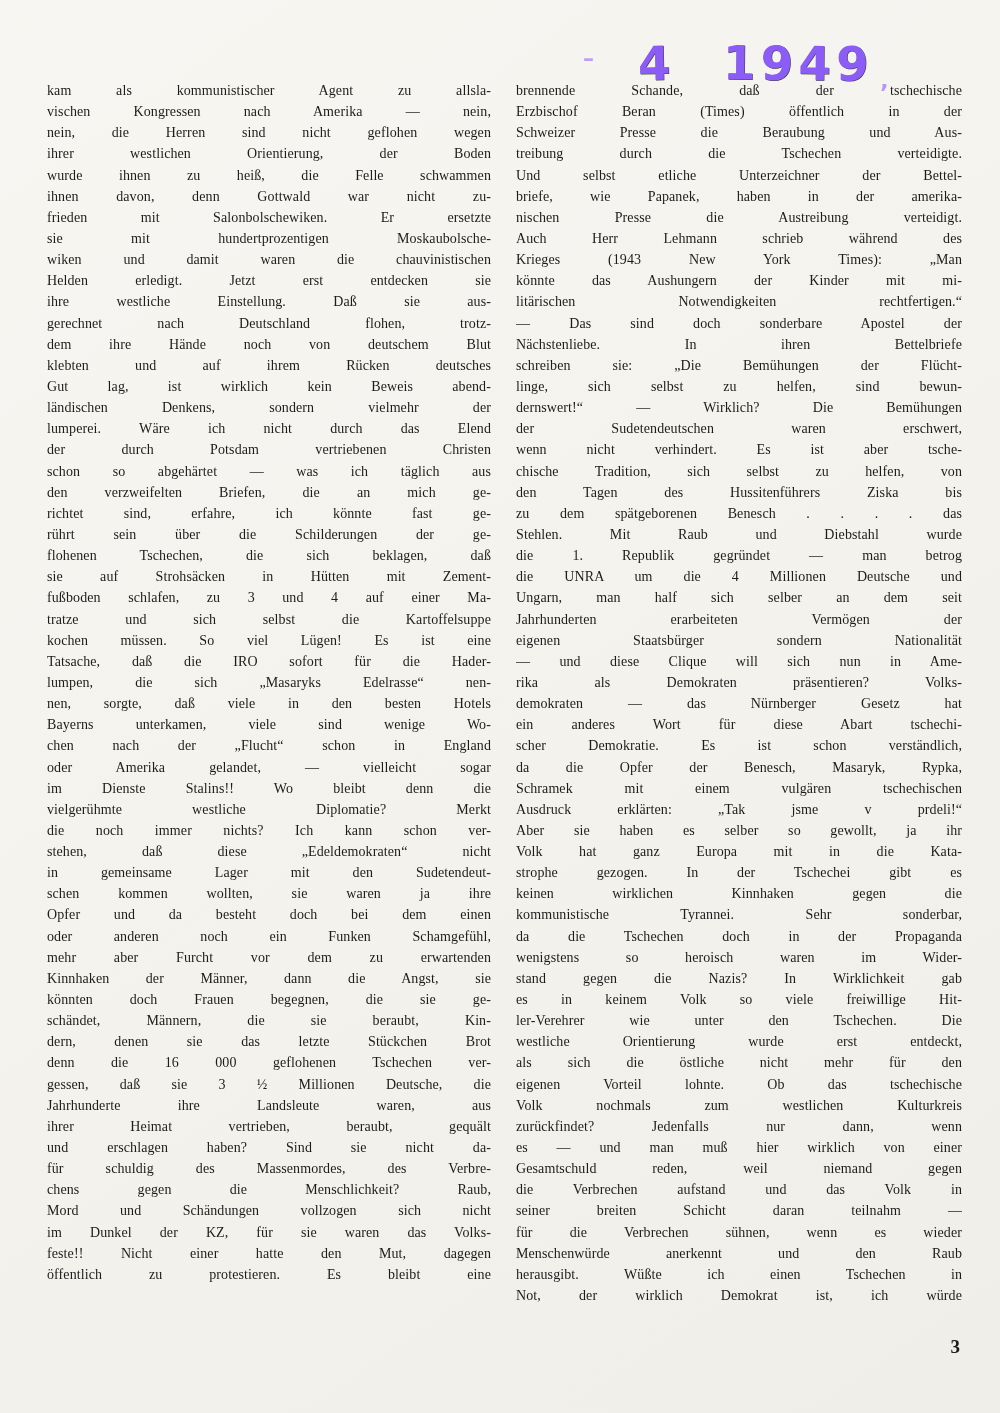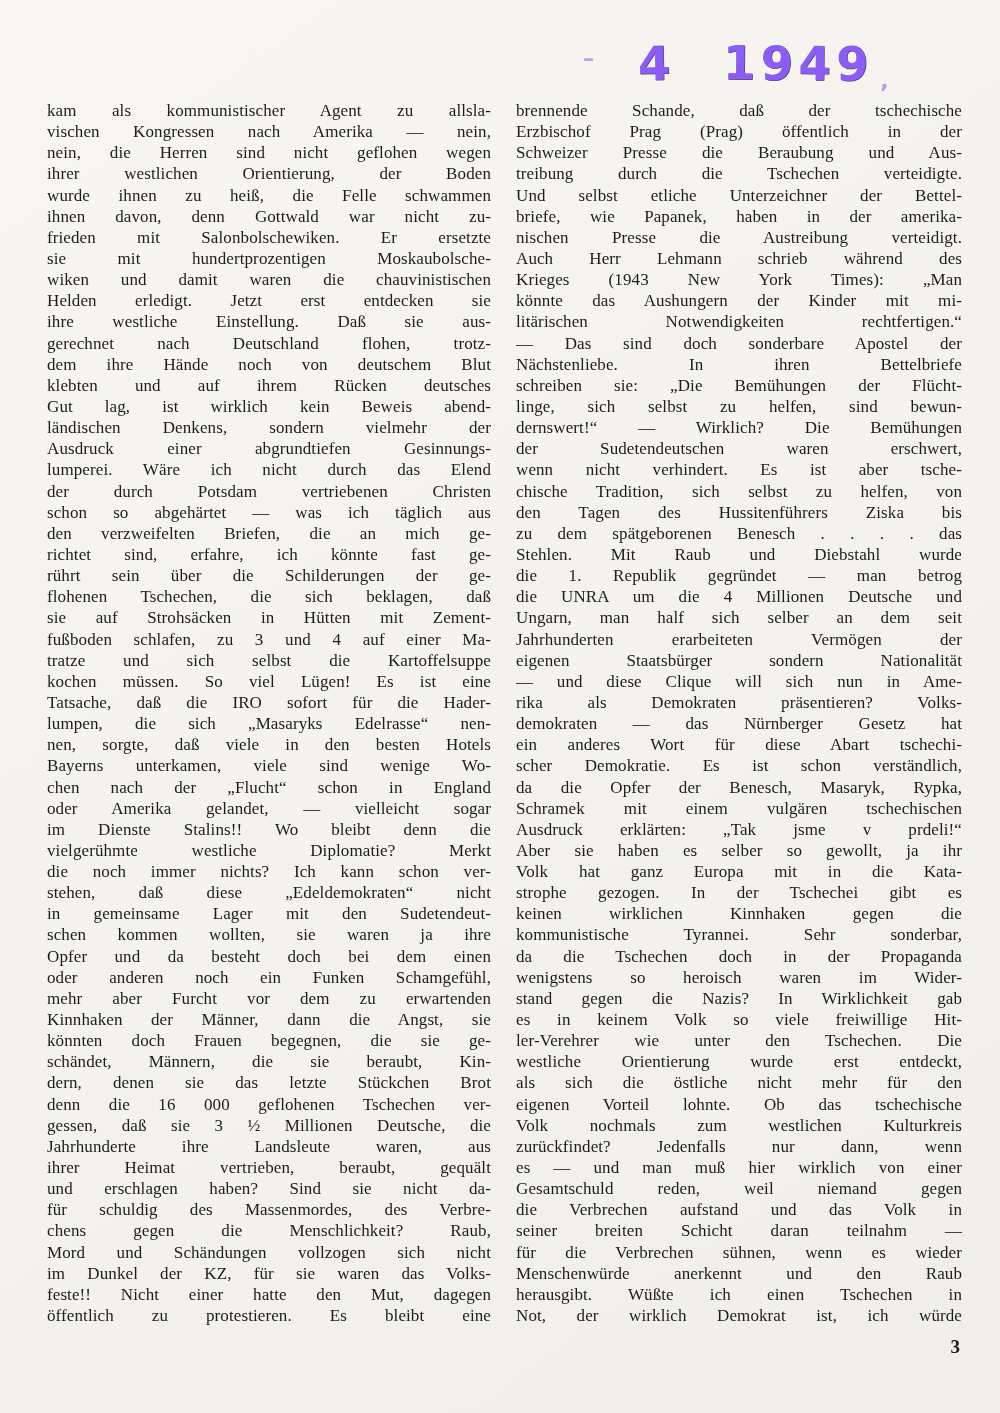--- a/index.html
+++ b/index.html
@@ -14,22 +14,22 @@
     font-family: "Liberation Serif", "DejaVu Serif", serif;
     color: #1d1c1a;
     overflow: hidden;
   }
   .sheet {
     position: absolute;
     inset: 0;
   }
   .col {
     position: absolute;
-    top: 100px;
-    font-size: 17px;
+    top: 80px;
+    font-size: 14px;
   }
   .col-left  { left: 47px;  width: 444px; }
   .col-right { left: 516px; width: 446px; }
   .line {
     text-align: justify;
     text-align-last: justify;
     text-justify: inter-word;
     line-height: 21.15px;
     height: 21.15px;
     overflow: hidden;
@@ -106,21 +106,20 @@
       <div class="line">frieden mit Salonbolschewiken. Er ersetzte</div>
       <div class="line">sie mit hundertprozentigen Moskaubolsche-</div>
       <div class="line">wiken und damit waren die chauvinistischen</div>
       <div class="line">Helden erledigt. Jetzt erst entdecken sie</div>
       <div class="line">ihre westliche Einstellung. Daß sie aus-</div>
       <div class="line">gerechnet nach Deutschland flohen, trotz-</div>
       <div class="line">dem ihre Hände noch von deutschem Blut</div>
       <div class="line">klebten und auf ihrem Rücken deutsches</div>
       <div class="line">Gut lag, ist wirklich kein Beweis abend-</div>
       <div class="line">ländischen Denkens, sondern vielmehr der</div>
-      <div class="line">Ausdruck einer abgrundtiefen Gesinnungs-</div>
       <div class="line">lumperei. Wäre ich nicht durch das Elend</div>
       <div class="line">der durch Potsdam vertriebenen Christen</div>
       <div class="line">schon so abgehärtet — was ich täglich aus</div>
       <div class="line">den verzweifelten Briefen, die an mich ge-</div>
       <div class="line">richtet sind, erfahre, ich könnte fast ge-</div>
       <div class="line">rührt sein über die Schilderungen der ge-</div>
       <div class="line">flohenen Tschechen, die sich beklagen, daß</div>
       <div class="line">sie auf Strohsäcken in Hütten mit Zement-</div>
       <div class="line">fußboden schlafen, zu 3 und 4 auf einer Ma-</div>
       <div class="line">tratze und sich selbst die Kartoffelsuppe</div>
@@ -152,21 +151,21 @@
       <div class="line">für schuldig des Massenmordes, des Verbre-</div>
       <div class="line">chens gegen die Menschlichkeit? Raub,</div>
       <div class="line">Mord und Schändungen vollzogen sich nicht</div>
       <div class="line">im Dunkel der KZ, für sie waren das Volks-</div>
       <div class="line">feste!! Nicht einer hatte den Mut, dagegen</div>
       <div class="line">öffentlich zu protestieren. Es bleibt eine</div>
     </div>
 
   <div class="col col-right">
       <div class="line">brennende Schande, daß der tschechische</div>
-      <div class="line">Erzbischof Prag (Prag) öffentlich in der</div>
+      <div class="line">Erzbischof Beran (Times) öffentlich in der</div>
       <div class="line">Schweizer Presse die Beraubung und Aus-</div>
       <div class="line">treibung durch die Tschechen verteidigte.</div>
       <div class="line">Und selbst etliche Unterzeichner der Bettel-</div>
       <div class="line">briefe, wie Papanek, haben in der amerika-</div>
       <div class="line">nischen Presse die Austreibung verteidigt.</div>
       <div class="line">Auch Herr Lehmann schrieb während des</div>
       <div class="line">Krieges (1943 New York Times): „Man</div>
       <div class="line">könnte das Aushungern der Kinder mit mi-</div>
       <div class="line">litärischen Notwendigkeiten rechtfertigen.“</div>
       <div class="line">— Das sind doch sonderbare Apostel der</div>

